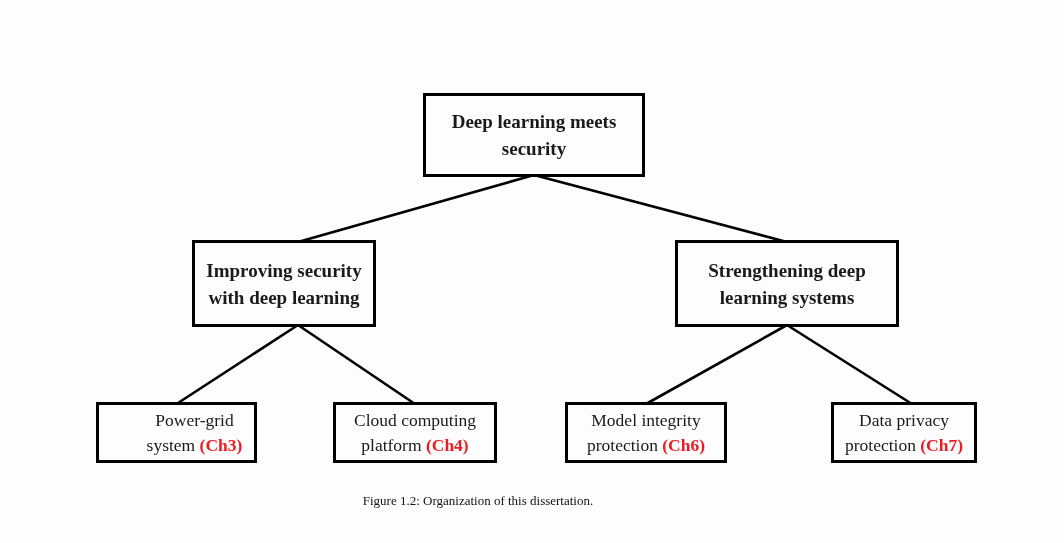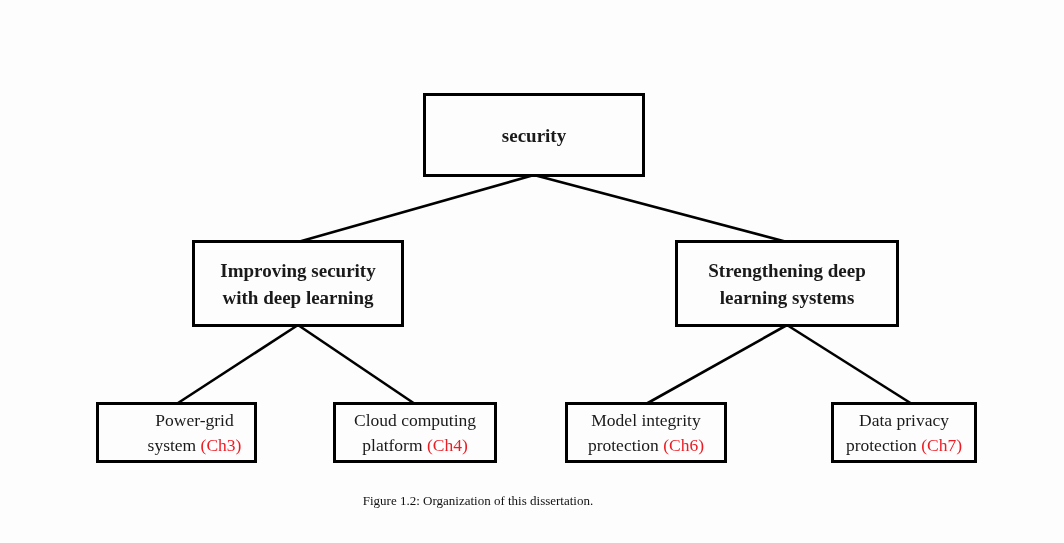--- a/index.html
+++ b/index.html
@@ -41,33 +41,33 @@
   .node.level-1, .node.level-2 {
     font-weight: bold;
     font-size: 19px;
     line-height: 27px;
   }
   .node.level-3 {
     font-size: 17.5px;
     line-height: 25px;
   }
   .chapter {
-    font-weight: normal;
+    font-weight: bold;
   }
   .caption {
     position: absolute;
     left: 0;
     top: 493px;
     width: 956px;
     text-align: center;
     font-size: 13px;
     color: #111111;
   }
   #node-root   { left: 423px; top: 93px;  width: 222px; height: 84px; }
-  #node-left   { left: 192px; top: 240px; width: 212px; height: 87px; }
+  #node-left   { left: 192px; top: 240px; width: 184px; height: 87px; }
   #node-right  { left: 675px; top: 240px; width: 224px; height: 87px; }
   #node-leaf1  { left: 96px;  top: 402px; width: 161px; height: 61px; padding-left: 36px; }
   #node-leaf2  { left: 333px; top: 402px; width: 164px; height: 61px; }
   #node-leaf3  { left: 565px; top: 402px; width: 162px; height: 61px; }
   #node-leaf4  { left: 831px; top: 402px; width: 146px; height: 61px; }
 </style>
 </head>
 <body>
 
 <div class="canvas">
@@ -75,20 +75,21 @@
   <svg class="connectors" viewBox="0 0 1064 543" xmlns="http://www.w3.org/2000/svg">
       <line x1="534" y1="175" x2="298" y2="242" stroke="#000000" stroke-width="2.6"></line>
       <line x1="534" y1="175" x2="787" y2="242" stroke="#000000" stroke-width="2.6"></line>
       <line x1="298" y1="325" x2="176.5" y2="404" stroke="#000000" stroke-width="2.6"></line>
       <line x1="298" y1="325" x2="415" y2="404" stroke="#000000" stroke-width="2.6"></line>
       <line x1="787" y1="325" x2="646" y2="404" stroke="#000000" stroke-width="2.6"></line>
       <line x1="787" y1="325" x2="912" y2="404" stroke="#000000" stroke-width="2.6"></line>
     </svg>
 
   <div class="node level-1" id="node-root">
+    <span class="tline">Deep learning meets</span>
     <span class="tline">security</span>
   </div>
 
   <div class="node level-2" id="node-left">
     <span class="tline">Improving security</span>
     <span class="tline">with deep learning</span>
   </div>
 
   <div class="node level-2" id="node-right">
     <span class="tline">Strengthening deep</span>

